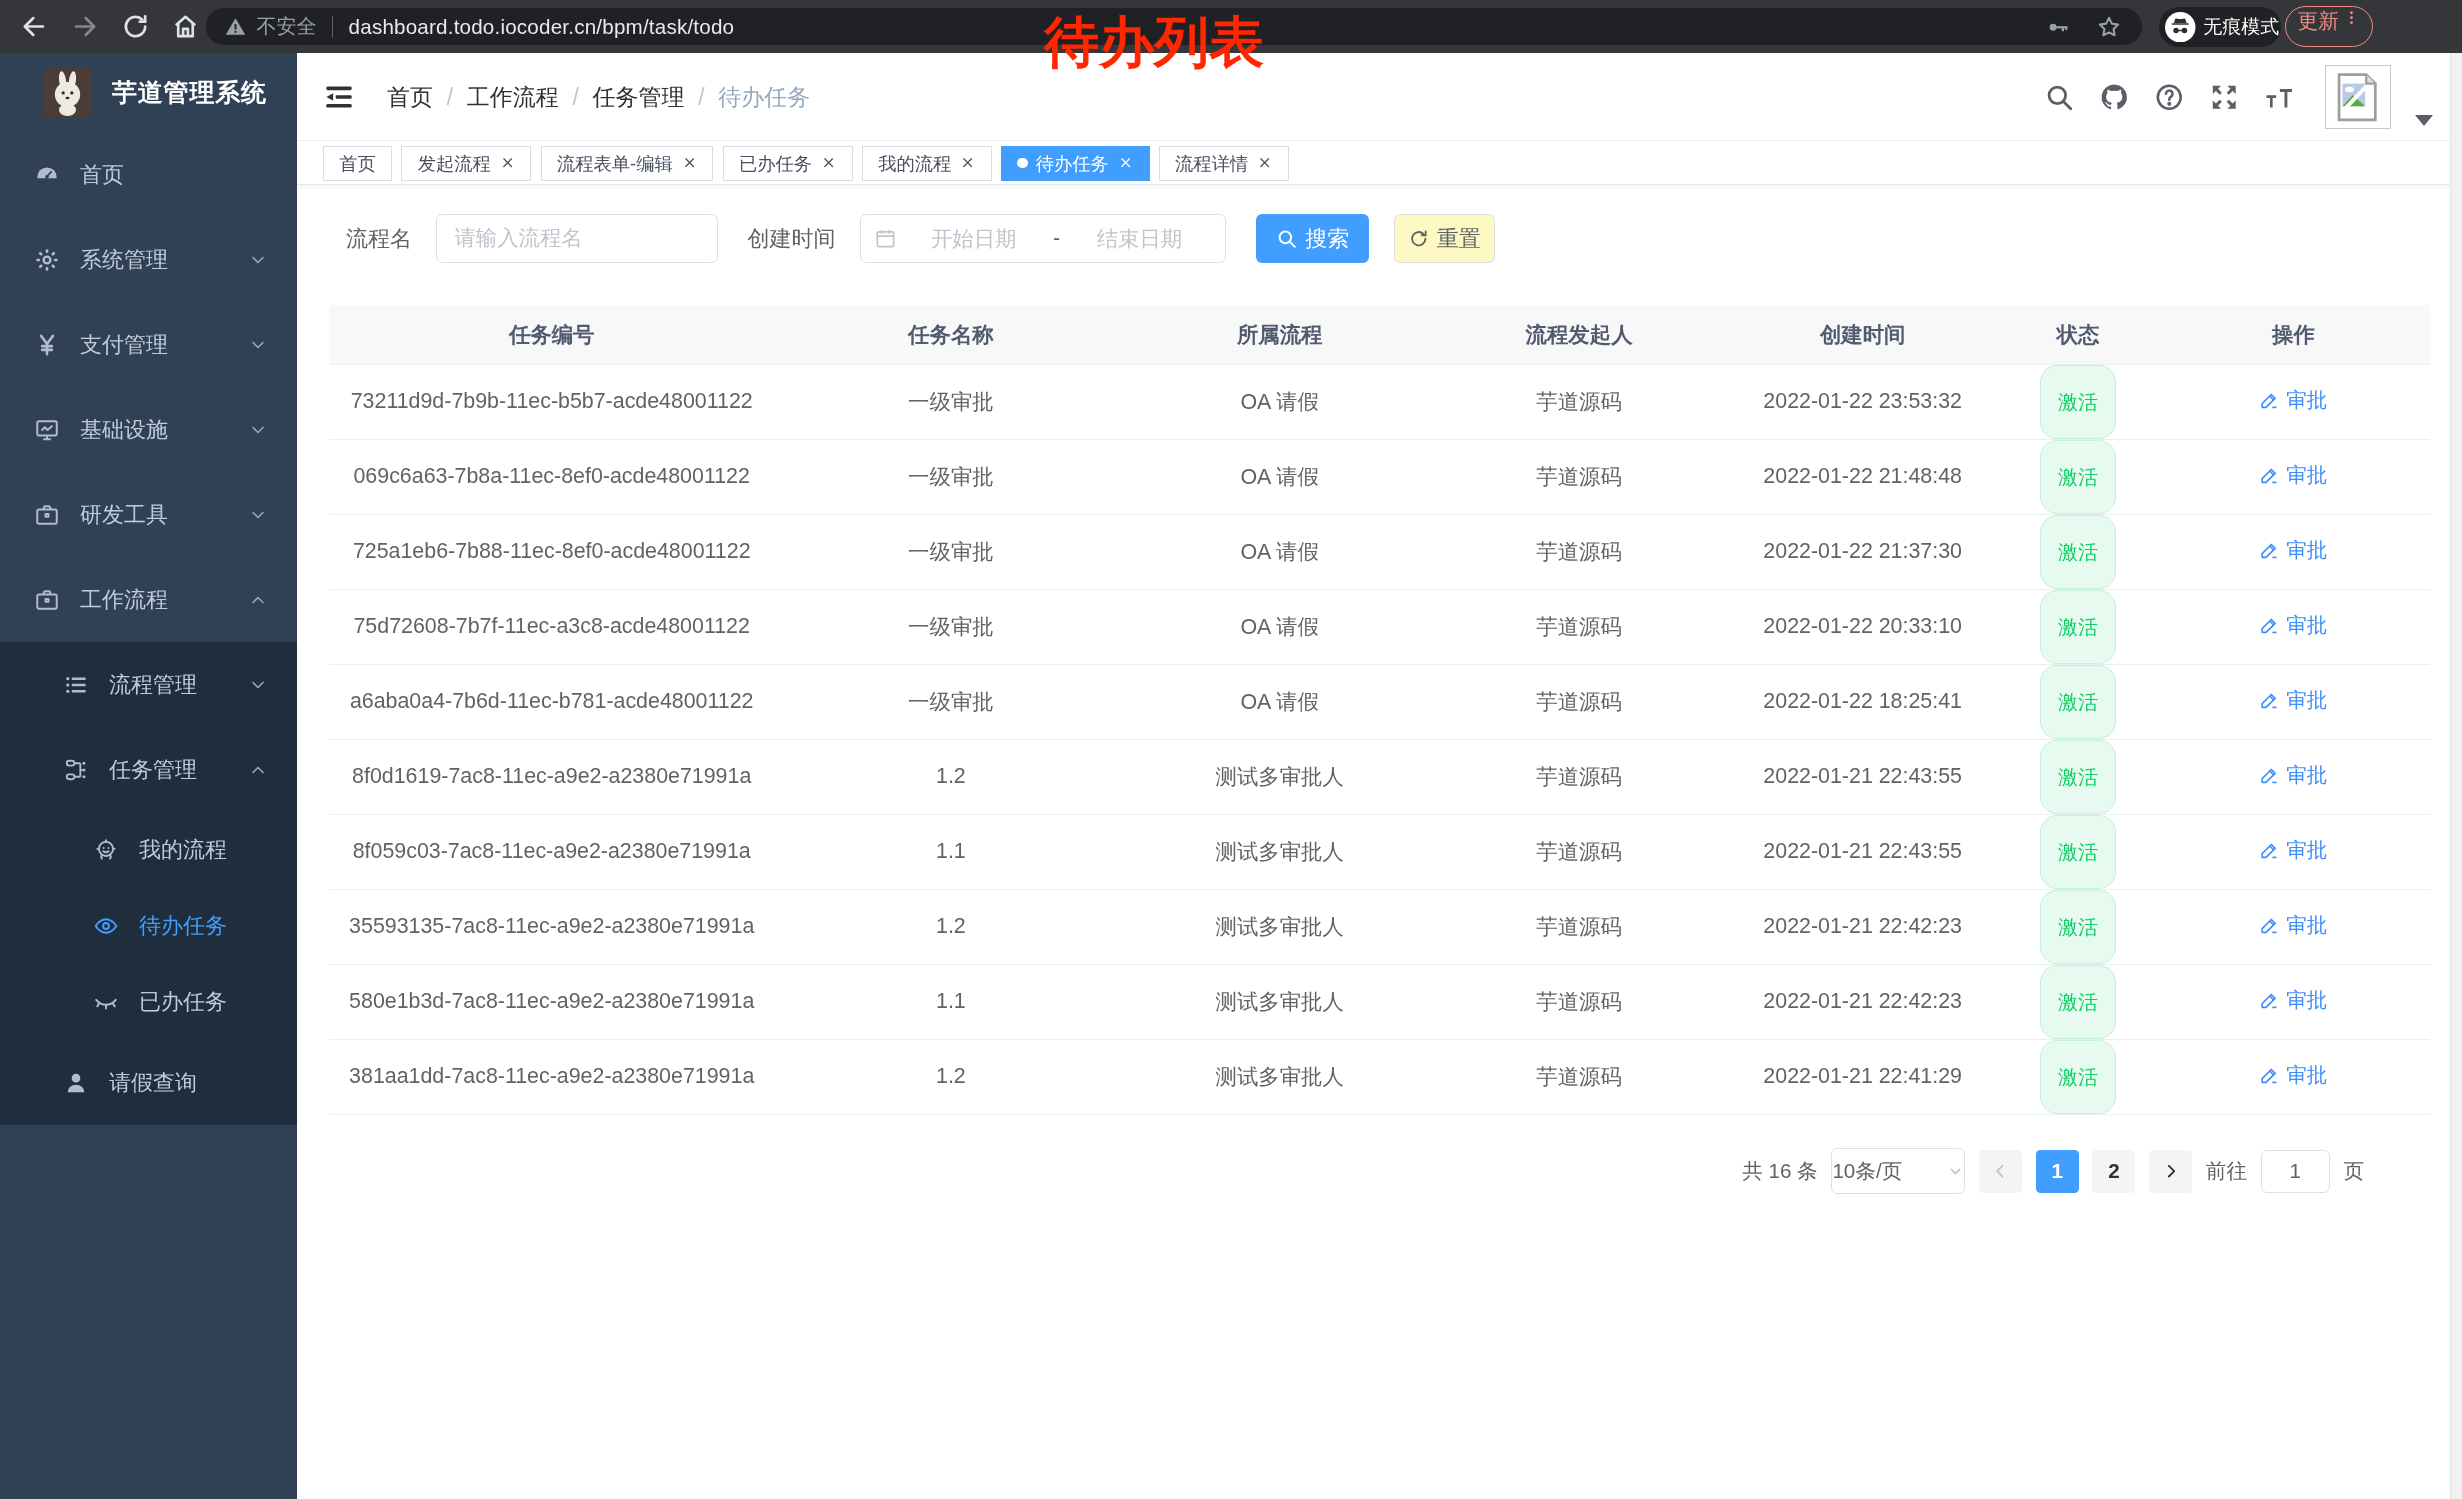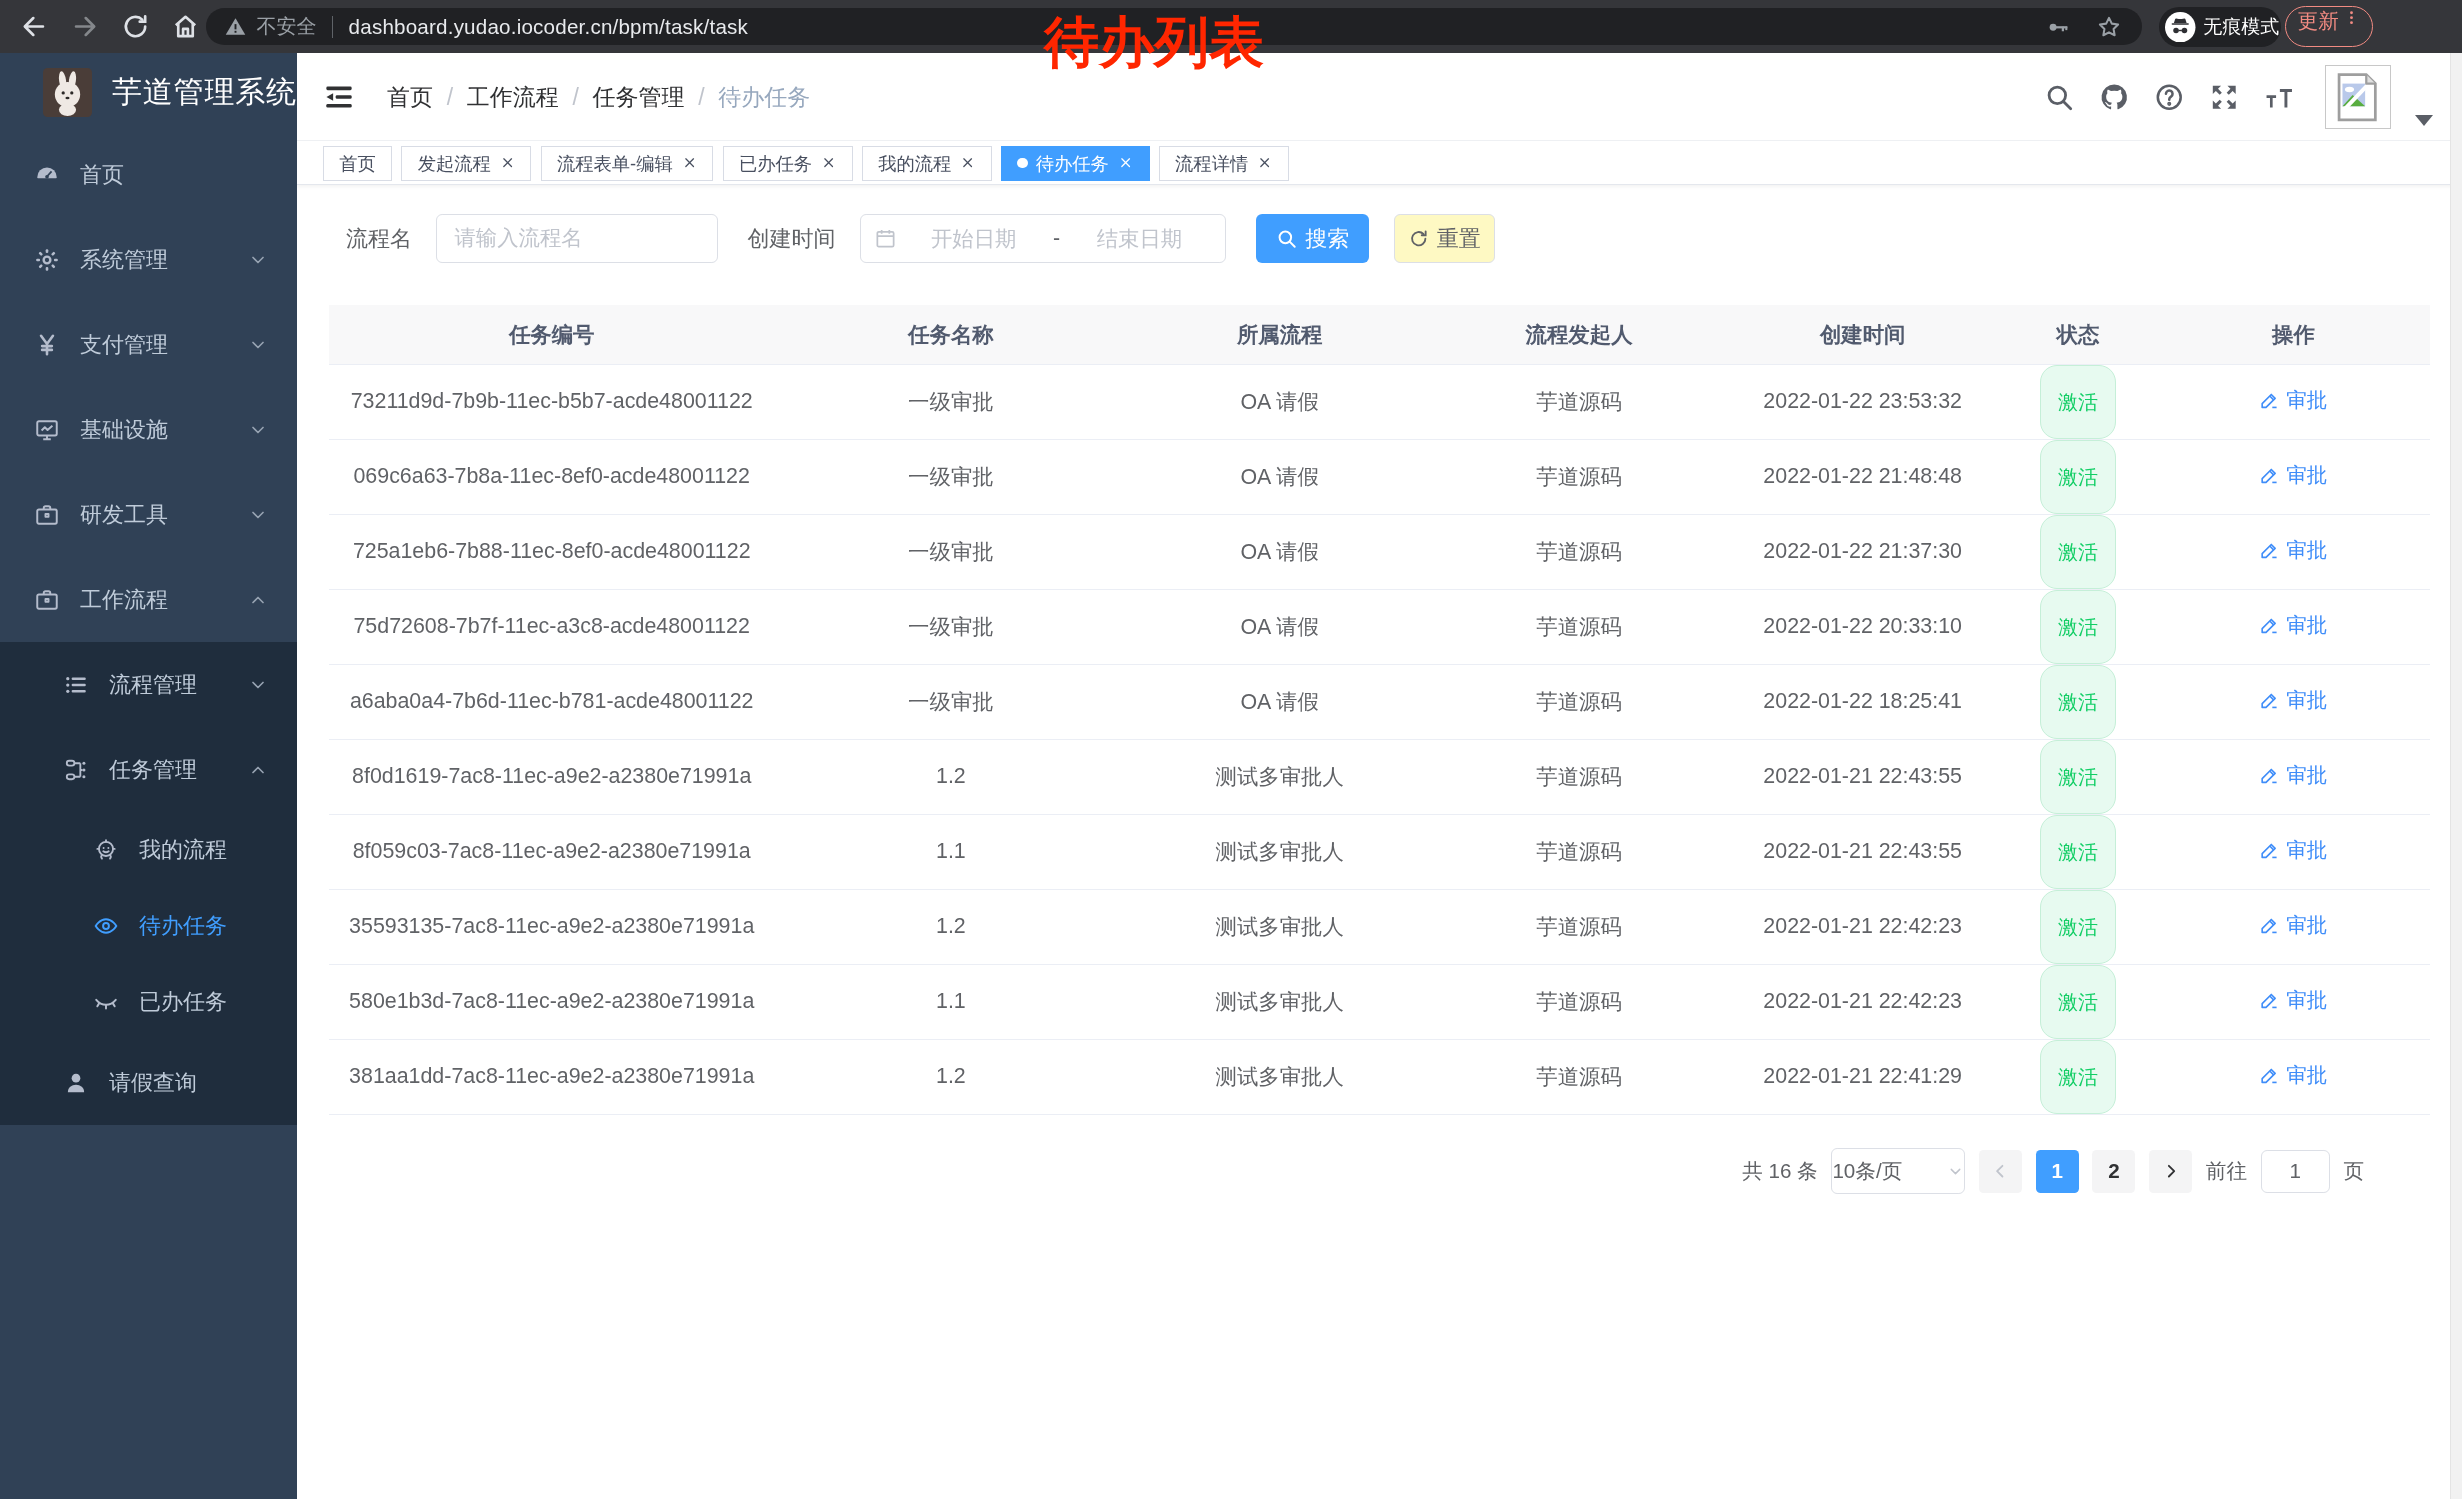--- a/index.html
+++ b/index.html
@@ -33,21 +33,21 @@
   .dots-ic{width:17px;height:21.4px;color:#f28b82}
 
   
   .annotation{position:absolute;left:1044px;top:12.2px;z-index:60;font-size:55px;font-weight:900;
               color:#ff2600;line-height:1.1;pointer-events:none}
 
   
   .sidebar{position:absolute;left:0;top:53px;width:297px;bottom:0;background:#304156;z-index:30}
   .logo-row{height:79px;display:flex;align-items:center;padding-left:43px;gap:20px}
   .logo-img{width:49px;height:49px;border-radius:4.6px;overflow:hidden;flex:0 0 auto}
-  .logo-title{color:#fff;font-size:30px;font-weight:400;letter-spacing:0.8px}
+  .logo-title{color:#fff;font-size:25px;font-weight:700;letter-spacing:0.8px}
   .menu-item{height:85px;display:flex;align-items:center;font-size:22px;color:#bfcbd9;cursor:pointer}
   .menu-item .mi-icon{width:26px;height:26px;margin-right:20px;color:#b4bccc;flex:0 0 auto}
   .menu-item.lv1{padding-left:34px}
   .menu-item.lv2{padding-left:63px}
   .menu-item.lv3{padding-left:93px;height:76px}
   .menu-item.submenu{background:#1f2d3d}
   .menu-item.active{color:#409eff}
   .menu-item.active .mi-icon{color:#409eff}
   .chev{margin-left:auto;margin-right:29px;width:20px;height:20px;color:#97a3b2}
   .chev.up{transform:rotate(180deg)}
@@ -159,21 +159,21 @@
   <div class="url-pill">
     <span class="warn-ic">
         <svg viewBox="0 0 24 24" fill="currentColor">
           <path d="M12 3.5L22.2 20.5H1.8z"></path>
           <rect x="11" y="9.5" width="2" height="5.5" fill="#202124"></rect>
           <rect x="11" y="16.5" width="2" height="2" fill="#202124"></rect>
         </svg>
       </span>
     <span class="sec-label">不安全</span>
     <span class="pill-sep"></span>
-    <span class="url-text">dashboard.yudao.iocoder.cn/bpm/task/task</span>
+    <span class="url-text">dashboard.todo.iocoder.cn/bpm/task/todo</span>
     <span class="pill-spacer"></span>
     <span class="key-ic">
         <svg viewBox="0 0 24 24" fill="currentColor">
           <circle cx="7" cy="12" r="3.4"></circle>
           <rect x="9.5" y="11" width="11.5" height="2.2"></rect>
           <rect x="15.5" y="11.5" width="2.2" height="4.5"></rect>
           <rect x="19" y="11.5" width="2" height="3.4"></rect>
         </svg>
       </span>
     <span class="star-ic">

